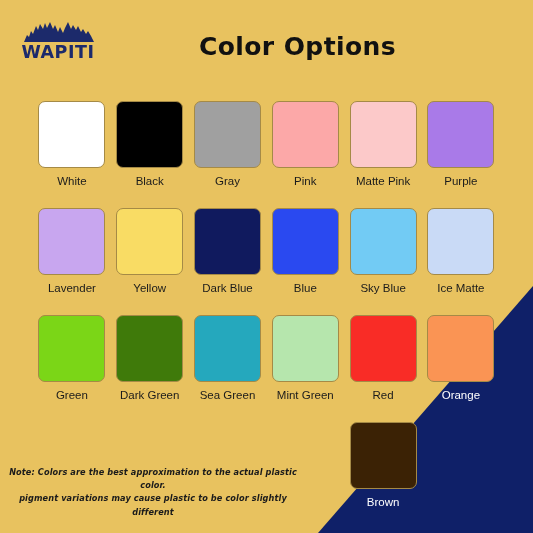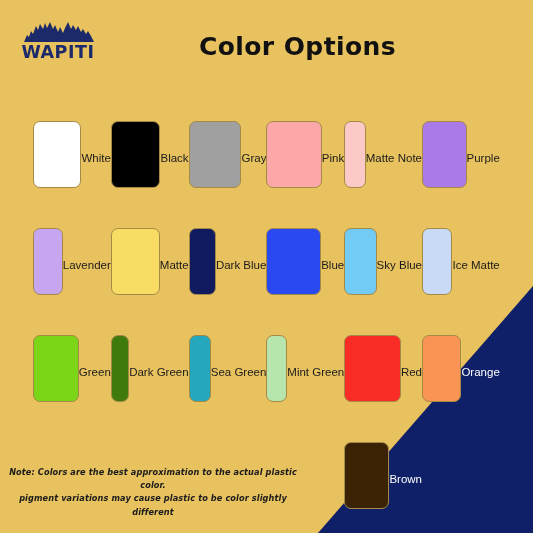--- a/index.html
+++ b/index.html
@@ -84,21 +84,21 @@
     width: 467px;
     z-index: 2;
   }
   .grid-row {
     display: flex;
     height: 107px;
   }
   .swatch-cell {
     width: 77.8px;
     display: flex;
-    flex-direction: row;
+    flex-direction: column;
     align-items: center;
   }
   .swatch-cell.is-empty .swatch-box,
   .swatch-cell.is-empty .swatch-label {
     visibility: hidden;
   }
   .swatch-box {
     width: 67px;
     height: 67px;
     border-radius: 7px;
@@ -166,35 +166,35 @@
         <div class="swatch-cell">
           <div class="swatch-box" style="background: rgb(160, 160, 160); border: 1px solid rgb(165, 138, 70);"></div>
           <div class="swatch-label">Gray</div>
         </div>
         <div class="swatch-cell">
           <div class="swatch-box" style="background: rgb(252, 168, 168); border: 1px solid rgb(165, 138, 70);"></div>
           <div class="swatch-label">Pink</div>
         </div>
         <div class="swatch-cell">
           <div class="swatch-box" style="background: rgb(252, 201, 201); border: 1px solid rgb(165, 138, 70);"></div>
-          <div class="swatch-label">Matte Note</div>
+          <div class="swatch-label">Matte Pink</div>
         </div>
         <div class="swatch-cell">
           <div class="swatch-box" style="background: rgb(169, 122, 232); border: 1px solid rgb(165, 138, 70);"></div>
           <div class="swatch-label">Purple</div>
         </div>
       </div>
       <div class="grid-row">
         <div class="swatch-cell">
           <div class="swatch-box" style="background: rgb(200, 166, 239); border: 1px solid rgb(165, 138, 70);"></div>
           <div class="swatch-label">Lavender</div>
         </div>
         <div class="swatch-cell">
           <div class="swatch-box" style="background: rgb(249, 220, 100); border: 1px solid rgb(165, 138, 70);"></div>
-          <div class="swatch-label">Matte</div>
+          <div class="swatch-label">Yellow</div>
         </div>
         <div class="swatch-cell">
           <div class="swatch-box" style="background: rgb(16, 26, 94); border: 1px solid rgb(165, 138, 70);"></div>
           <div class="swatch-label">Dark Blue</div>
         </div>
         <div class="swatch-cell">
           <div class="swatch-box" style="background: rgb(42, 73, 240); border: 1px solid rgb(165, 138, 70);"></div>
           <div class="swatch-label">Blue</div>
         </div>
         <div class="swatch-cell">

